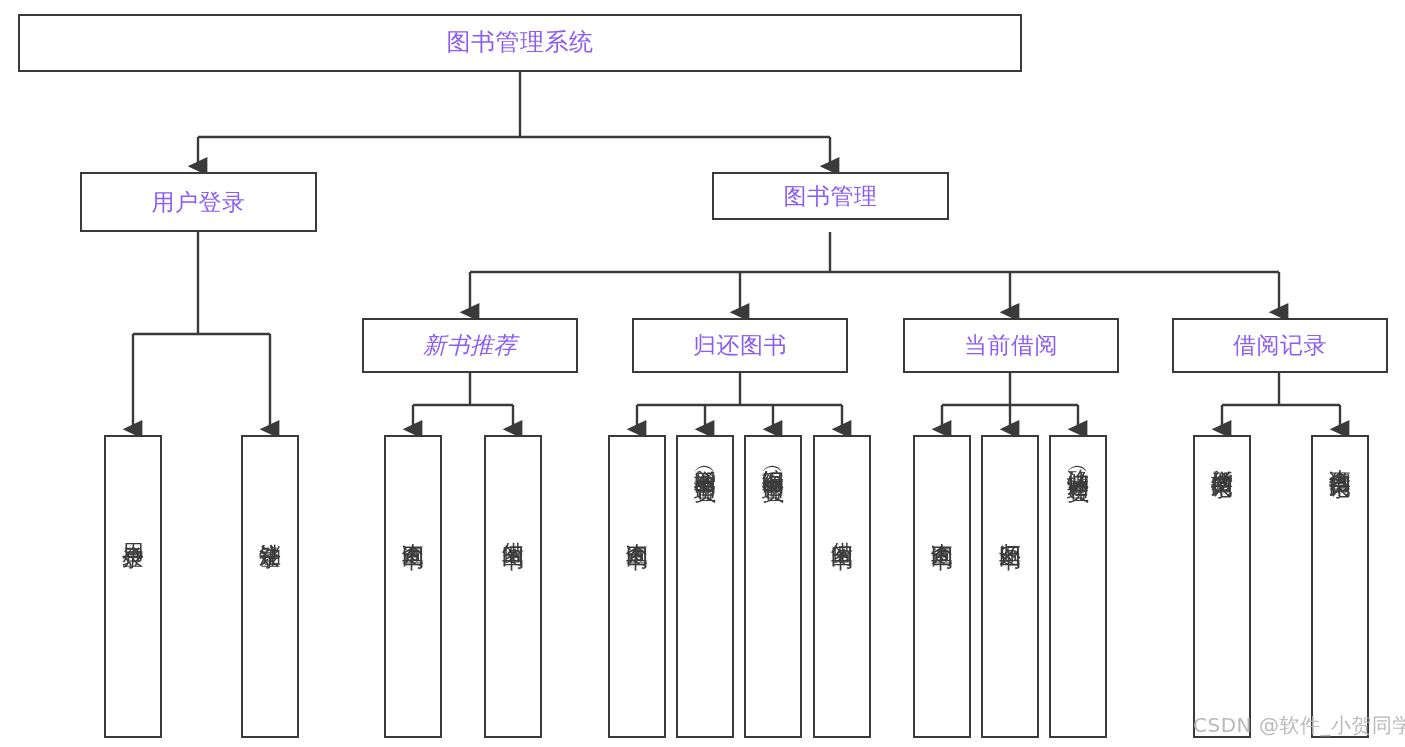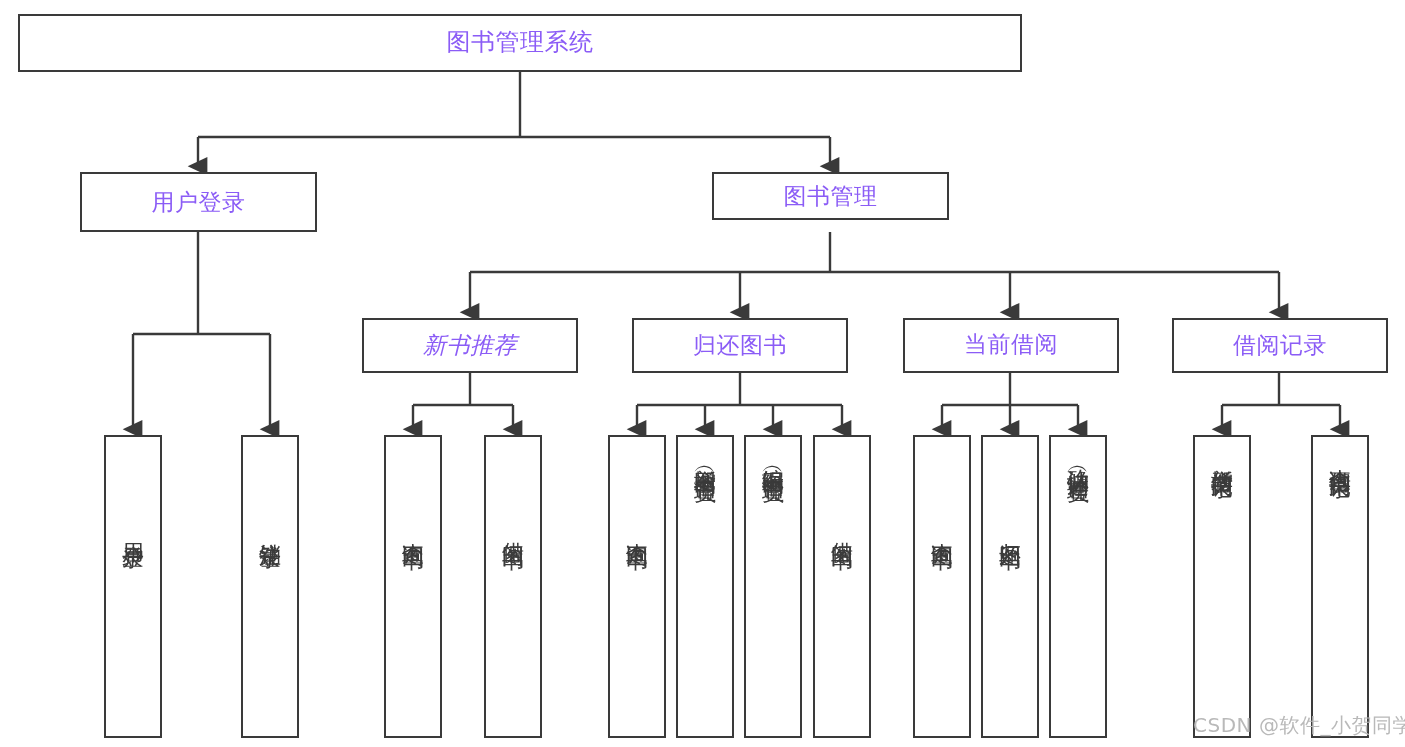--- a/index.html
+++ b/index.html
@@ -137,21 +137,21 @@
   <div class="node" style="left:712px;top:172px;width:237px;height:48px;">
     <span class="lbl">图书管理</span>
   </div>
 
   <div class="node" style="left:362px;top:318px;width:216px;height:55px;font-style:italic;">
     <span class="lbl">新书推荐</span>
   </div>
   <div class="node" style="left:632px;top:318px;width:216px;height:55px;">
     <span class="lbl">归还图书</span>
   </div>
-  <div class="node" style="left:903px;top:318px;width:216px;height:55px;font-family:Liberation Serif, serif;">
+  <div class="node" style="left:903px;top:318px;width:216px;height:55px;">
     <span class="lbl">当前借阅</span>
   </div>
   <div class="node" style="left:1172px;top:318px;width:216px;height:55px;">
     <span class="lbl">借阅记录</span>
   </div>
 
   <div class="leaf short" style="left:104px;top:435px;width:58px;height:303px;">
     <span class="vlbl">用户登录</span>
   </div>
   <div class="leaf short" style="left:241px;top:435px;width:58px;height:303px;">

